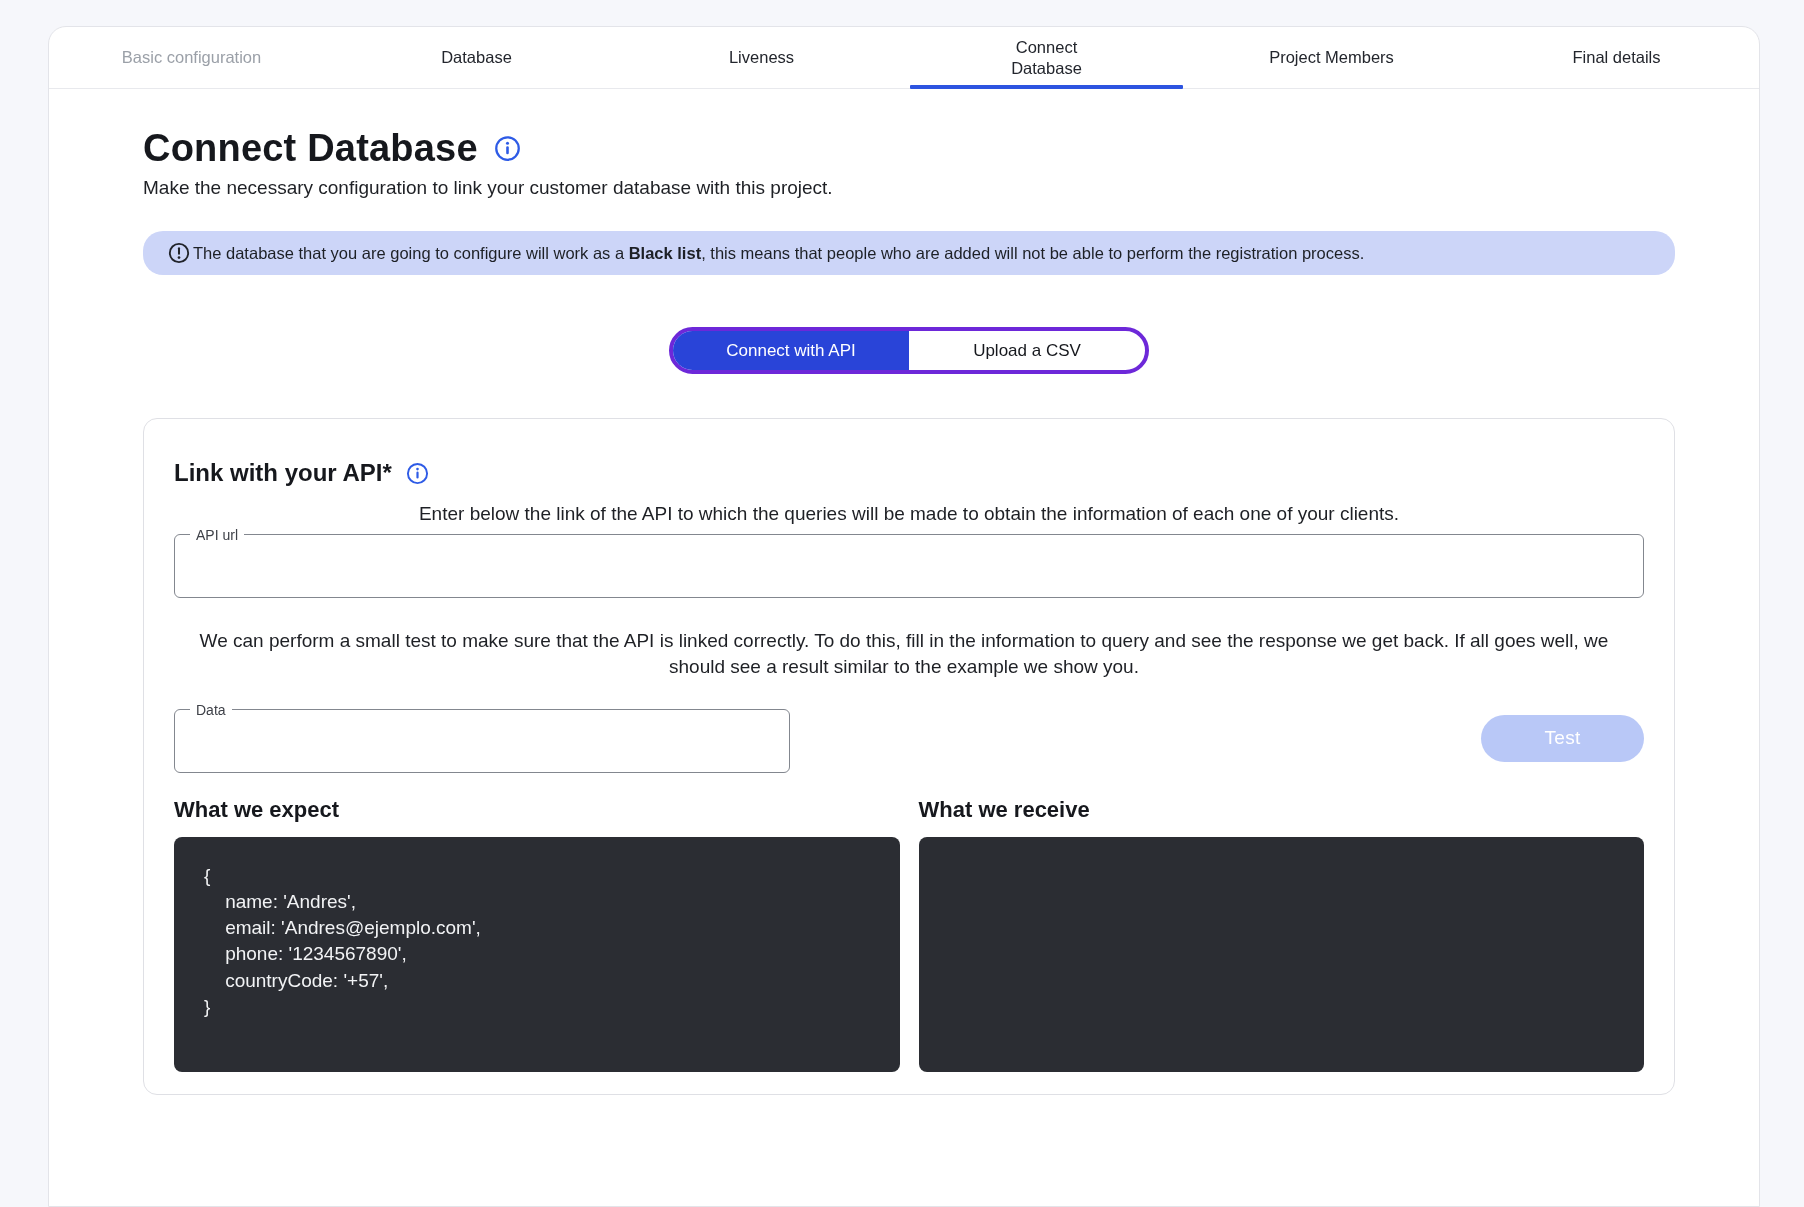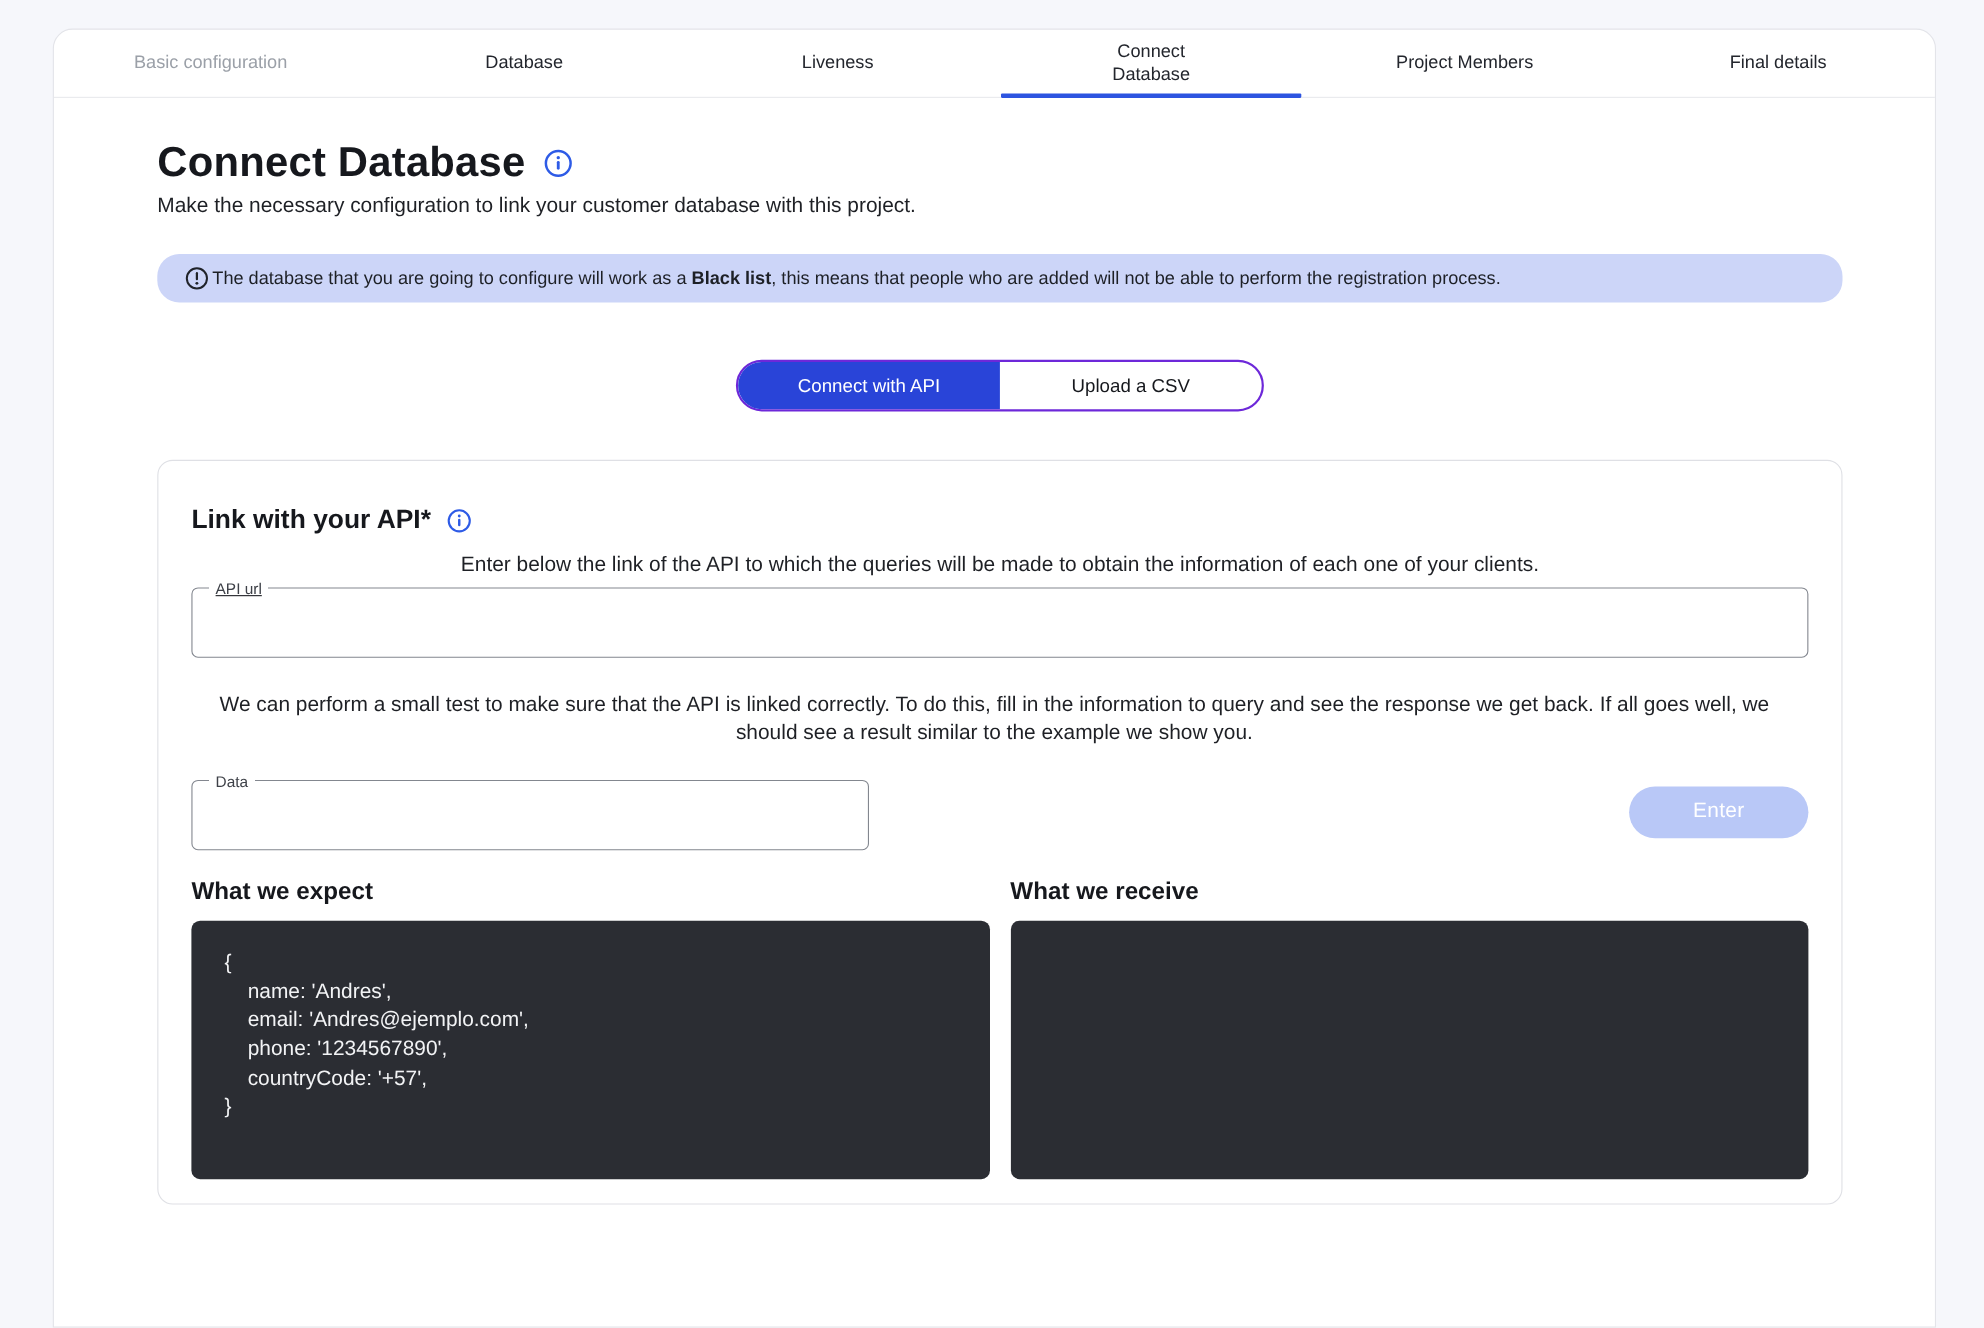--- a/index.html
+++ b/index.html
@@ -44,21 +44,21 @@
     background: #ccd5f8; border-radius: 20px;
     display: flex; align-items: center; gap: 3px;
     padding: 4px 25px; font-size: 16.5px; color: #1d2026;
   }
   .alert b { font-weight: 700; }
   .icon { display: inline-flex; align-items: center; }
   
   .toggle {
     width: 480px; height: 47px; margin: 52px auto 0;
     display: flex; background: #ffffff;
-    border: 2px solid #6d28d9; border-radius: 26px;
+    border: 4px solid #6d28d9; border-radius: 26px;
     overflow: hidden;
   }
   .toggle .seg {
     flex: 1; display: flex; align-items: center; justify-content: center;
     font-size: 17px; cursor: pointer; color: #16181d;
   }
   .toggle .seg.active { background: #2944d8; color: #ffffff; font-weight: 500; }
   
   .card {
     margin-top: 44px; margin-bottom: 26px;
@@ -75,21 +75,21 @@
     height: 70px; position: relative; background: #fff;
   }
   fieldset.field legend {
     margin-left: 15px; padding: 0 6px;
     font-size: 14px; color: #3e4148; line-height: 1;
   }
   fieldset.field input {
     width: 100%; border: none; outline: none; background: transparent;
     font: inherit; font-size: 18px; padding: 2px 16px 10px 16px; color: #1e2025;
   }
-  .api-field { margin-top: 26px; text-decoration: underline; }
+  .api-field { margin-top: 26px; }
   .test-row { margin-top: 22px; display: flex; align-items: flex-start; gap: 40px; }
   .field-select { width: 615px; flex: 0 0 615px; }
   .field-data { width: 616px; flex: 0 0 616px; }
   .select-caret { position: absolute; right: 24px; top: 26px; }
   .btn-test {
     margin-left: auto; margin-top: 12px;
     width: 163px; height: 47px; border: none; border-radius: 26px;
     background: #b9c8f7; color: #ffffff; font-size: 19px; font-weight: 500;
     font-family: inherit; letter-spacing: 0.3px; cursor: default;
   }
@@ -183,21 +183,21 @@
         <input type="text" value="" style="">
       </fieldset>
 
       <p class="intro">We can perform a small test to make sure that the API is linked correctly. To do this, fill in the information to query and see the response we get back. If all goes well, we should see a result similar to the example we show you.</p>
 
       <div class="test-row">
         <fieldset class="field field-data">
           <legend>Data</legend>
           <input type="text" value="" style="">
         </fieldset>
-        <button class="btn-test">Enter</button>
+        <button class="btn-test">Test</button>
       </div>
 
       <div class="cols">
         <div class="col">
           <h3>What we expect</h3>
           <div class="codeblock">
             <pre>{
     name: 'Andres',
     email: 'Andres@ejemplo.com',
     phone: '1234567890',

